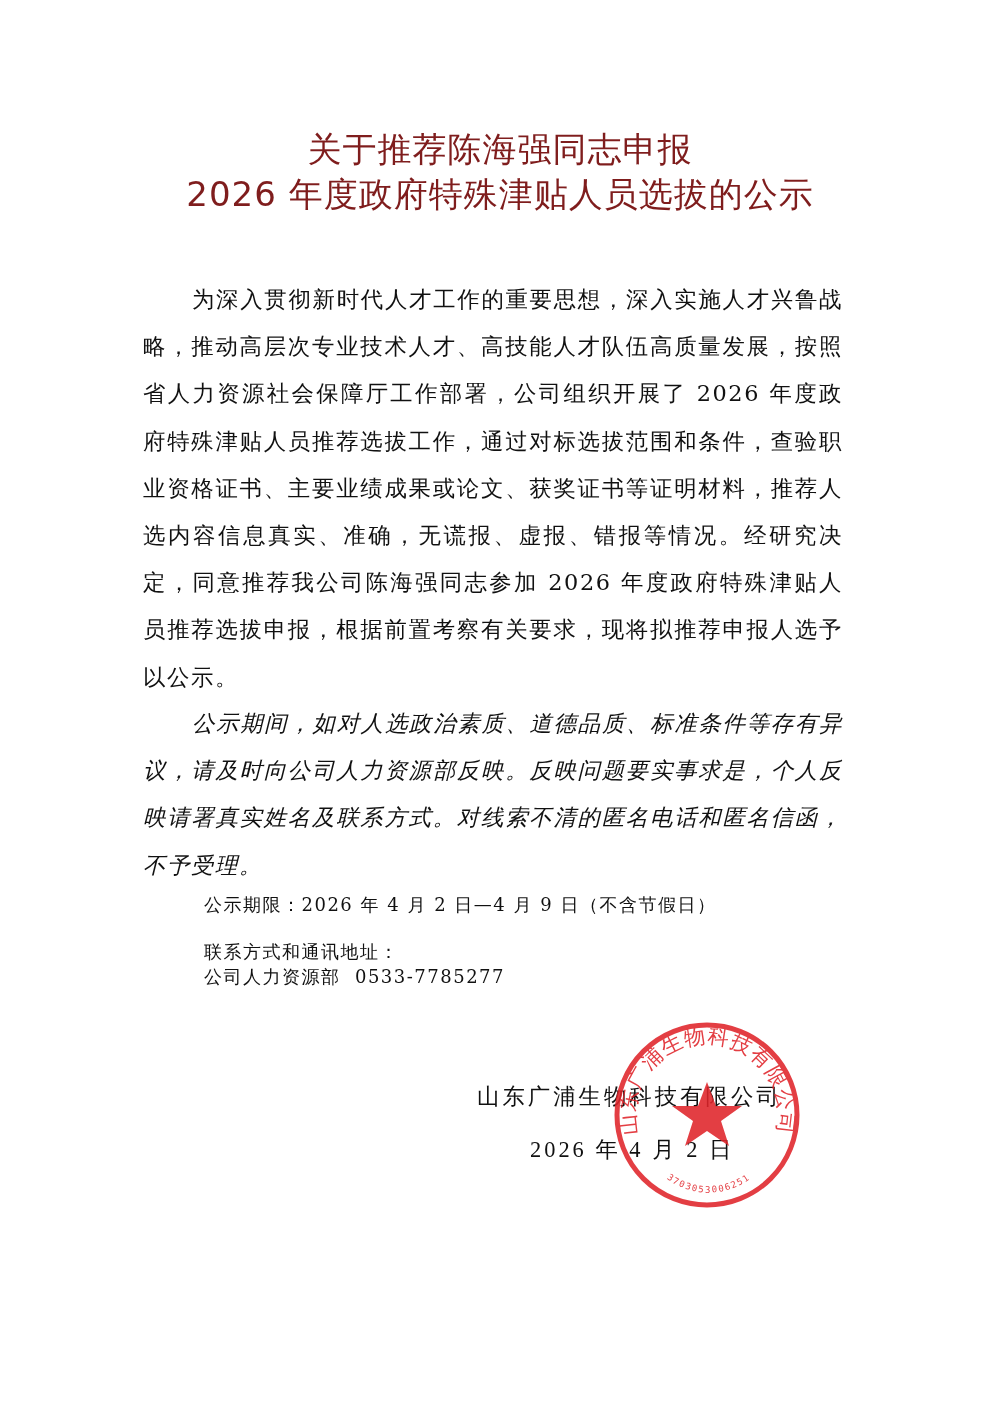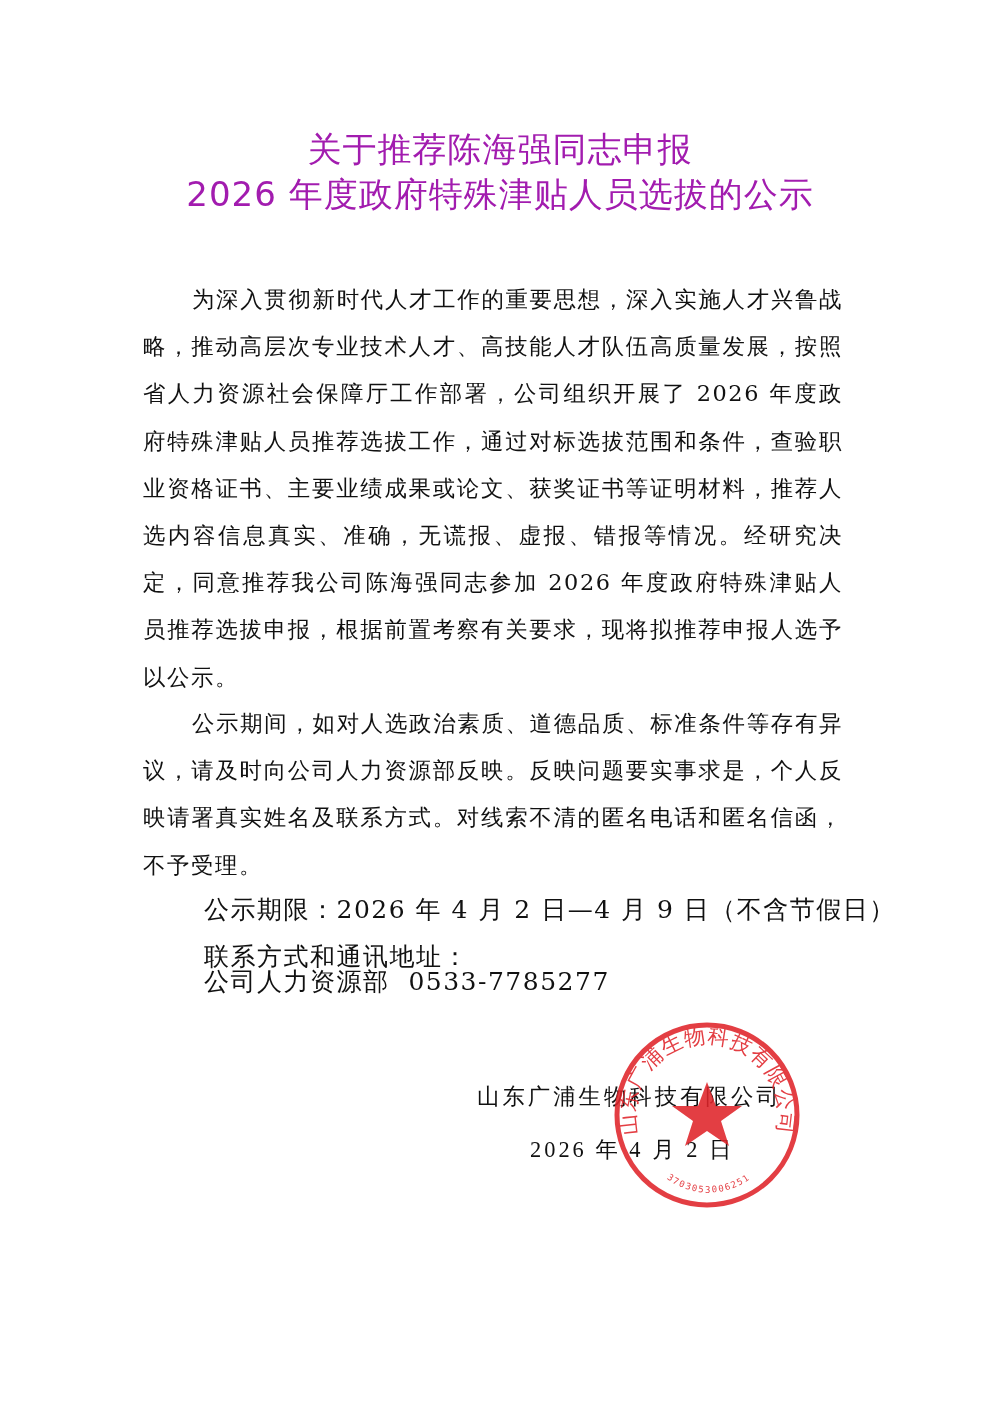--- a/index.html
+++ b/index.html
@@ -1,27 +1,27 @@
 <!DOCTYPE html>
 <html><head>
 <meta charset="utf-8">
 <style>
   html, body { margin: 0; padding: 0; background: #ffffff; }
   body { width: 1000px; height: 1414px; position: relative; overflow: hidden;
          font-family: "DejaVu Serif", "Liberation Serif", serif; color: #111; }
   .title { position: absolute; left: 0; width: 1000px; text-align: center;
-           font-family: "DejaVu Sans", "Liberation Sans", sans-serif; font-size: 34px; letter-spacing: 1px; color: #a21caf; }
+           font-family: "DejaVu Sans", "Liberation Sans", sans-serif; font-size: 34px; letter-spacing: 1px; color: #7f1d1d; }
   .t1 { top: 127px; }
   .t2 { top: 172px; }
   .para { position: absolute; left: 143px; width: 700px; font-size: 22.4px; line-height: 47.2px;
           text-align: justify; text-align-last: left; letter-spacing: 1.6px; }
   .indent { text-indent: 49px; }
   .p1 { top: 276px; }
-  .p2 { top: 700px; }
-  .line { position: absolute; left: 204px; font-size: 25px; letter-spacing: 1.5px; white-space: nowrap; }
+  .p2 { top: 700px; font-style: italic; }
+  .line { position: absolute; left: 204px; font-size: 18px; letter-spacing: 1.5px; white-space: nowrap; }
   .l1 { top: 893px; }
   .l2 { top: 940px; }
   .l3 { top: 965px; }
   .sig { position: absolute; font-size: 22.4px; letter-spacing: 3px; white-space: nowrap; }
   .sig1 { left: 477px; top: 1081px; }
   .sig2 { left: 530px; top: 1134px; font-family: Liberation Serif, serif; }
   .seal { position: absolute; left: 612px; top: 1020px; width: 190px; height: 190px; opacity: 0.88; }
 </style>
 </head>
 <body>

